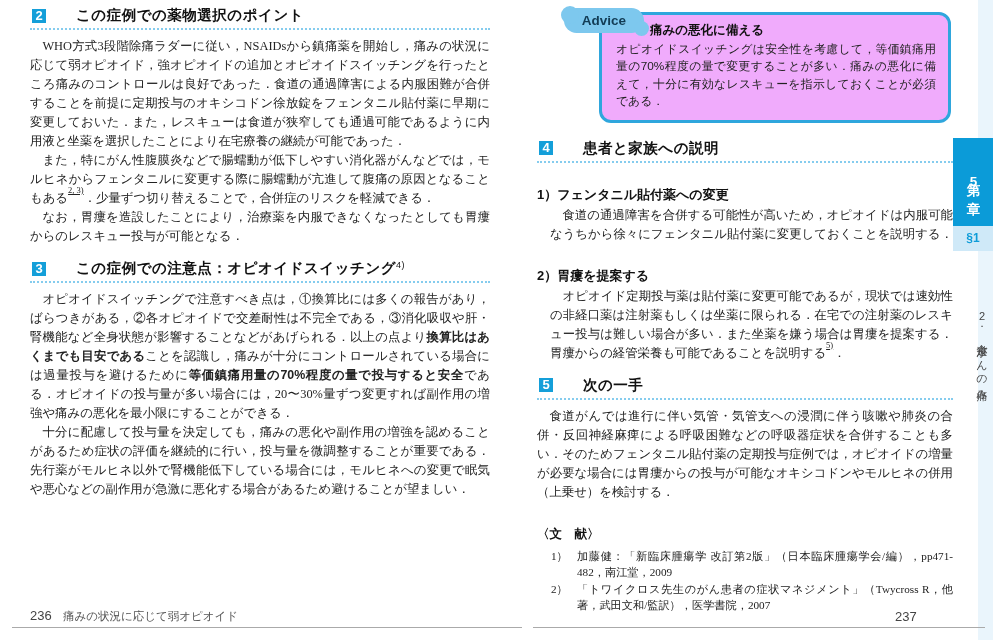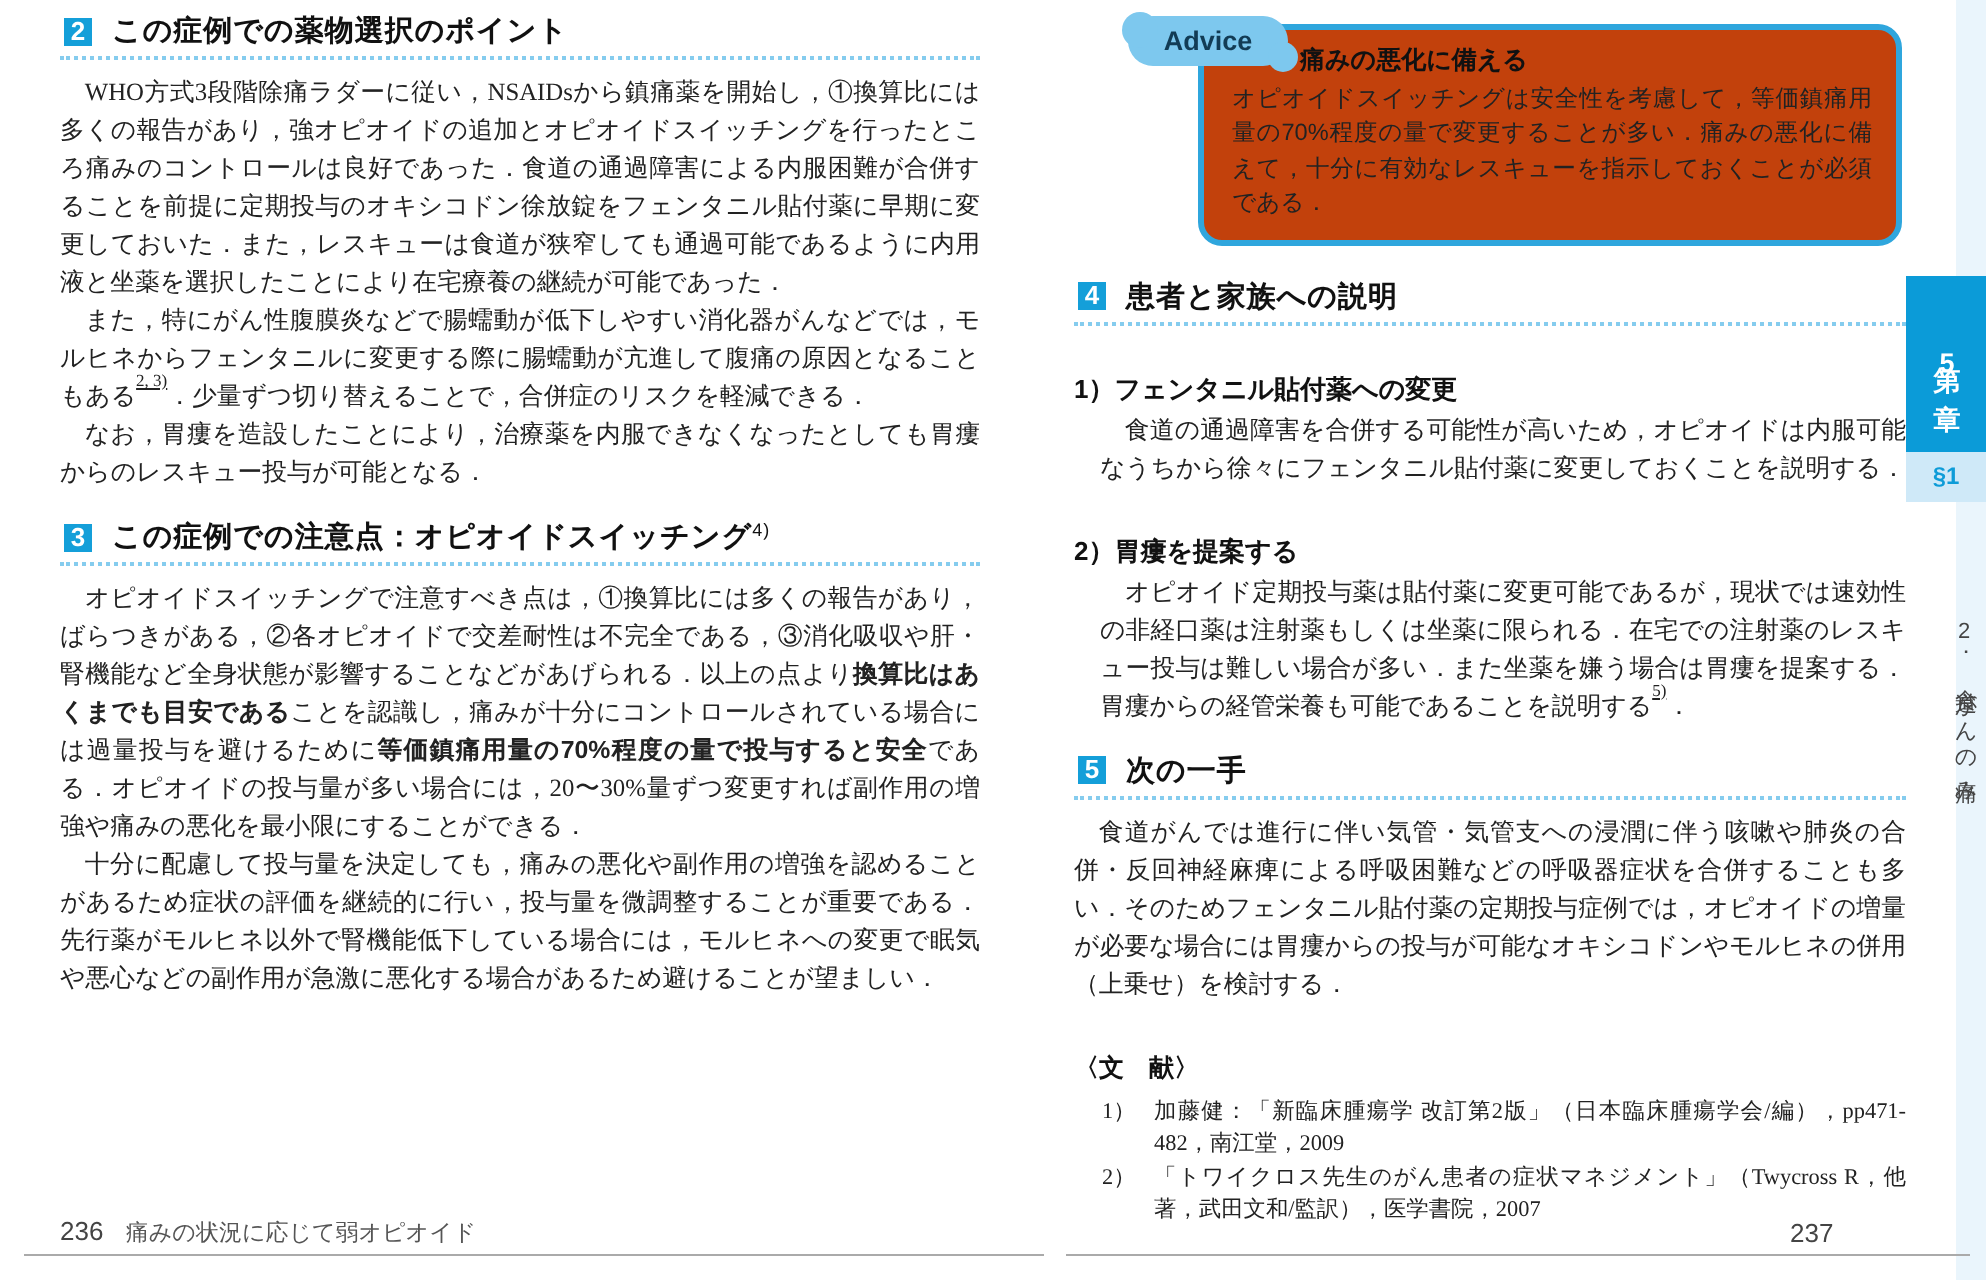--- a/index.html
+++ b/index.html
@@ -8,32 +8,32 @@
   
   .page-col{position:absolute;top:6px;}
   #left-col{left:30px;width:460px;}
   #right-col{left:537px;width:416px;}
   
   .sec-head{display:flex;align-items:center;gap:8px;border-bottom:2px dotted #85ccee;
             padding-bottom:3px;margin:0 0 7px 0;}
   .sec-num{width:18px;height:18px;background:#149fd9;color:#fff;flex:0 0 auto;
            font:bold 13px/18px "Liberation Sans",sans-serif;text-align:center;
            box-shadow:inset 0 0 0 2px #fff, inset 0 0 0 3px #149fd9;}
-  .sec-title{font:bold 14.5px "Liberation Sans",sans-serif;color:#111;letter-spacing:.5px;}
+  .sec-title{font:bold 14.5px "Liberation Sans",sans-serif;color:#111;letter-spacing:.5px;margin-left:20px;}
   .title-sup{font:normal 9px "Liberation Sans",sans-serif;position:relative;top:-5px;}
   
   .para{margin:0;text-indent:1em;font-size:12.4px;line-height:19px;text-align:justify;}
   .para .b{font-weight:bold;font-family:"Liberation Sans",sans-serif;}
   .para sup, .ref-text sup{font-size:8.5px;position:relative;top:-4px;line-height:0;text-decoration:underline;}
   .sec-block{margin-bottom:13px;}
   
   .sub-label{font:bold 13px "Liberation Sans",sans-serif;color:#111;margin:23px 0 2px;}
   .sub-body{margin-left:13px;}
   
-  #advice-box{position:relative;margin:6px 0 16px 62px;width:352px;background:#c2410c;
+  #advice-box{position:relative;margin:6px 0 16px 62px;width:352px;background:#f0abfc;
               border:3px solid #2fa6dd;border-radius:12px;padding:6px 12px 9px 14px;box-sizing:border-box;}
   #advice-bubble{position:absolute;left:-38px;top:-7px;width:80px;height:25px;background:#7dc8ee;
                  border-radius:13px;color:#123c55;font:bold 13.5px/25px "Liberation Sans",sans-serif;
                  text-align:center;z-index:2;}
   #advice-bubble::before{content:"";position:absolute;left:-3px;top:-2px;width:18px;height:18px;
                  background:#7dc8ee;border-radius:50%;}
   #advice-bubble::after{content:"";position:absolute;right:-5px;bottom:-3px;width:15px;height:15px;
                  background:#7dc8ee;border-radius:50%;}
   .advice-title{margin:0 0 2px 34px;font:bold 12.5px/18px "Liberation Sans",sans-serif;color:#111;}
   .advice-para{margin:0;font:normal 11.8px/17.4px "Liberation Sans",sans-serif;text-align:justify;color:#222;}
@@ -68,21 +68,21 @@
 
 <div id="spread">
 
   <div id="left-col" class="page-col">
 
     <div class="sec-block">
       <div class="sec-head">
         <span class="sec-num">2</span>
         <span class="sec-title">この症例での薬物選択のポイント</span>
       </div>
-      <p class="para"><span>WHO方式3段階除痛ラダーに従い，NSAIDsから鎮痛薬を開始し，①換算比には多くの報告があり，強オピオイドの追加とオピオイドスイッチングを行ったところ痛みのコントロールは良好であった．食道の通過障害による内服困難が合併することを前提に定期投与のオキシコドン徐放錠をフェンタニル貼付薬に早期に変更しておいた．また，レスキューは食道が狭窄しても通過可能であるように内用液と坐薬を選択したことにより在宅療養の継続が可能であった．</span></p>
+      <p class="para"><span>WHO方式3段階除痛ラダーに従い，NSAIDsから鎮痛薬を開始し，痛みの状況に応じて弱オピオイド，強オピオイドの追加とオピオイドスイッチングを行ったところ痛みのコントロールは良好であった．食道の通過障害による内服困難が合併することを前提に定期投与のオキシコドン徐放錠をフェンタニル貼付薬に早期に変更しておいた．また，レスキューは食道が狭窄しても通過可能であるように内用液と坐薬を選択したことにより在宅療養の継続が可能であった．</span></p>
       <p class="para"><span>また，特にがん性腹膜炎などで腸蠕動が低下しやすい消化器がんなどでは，モルヒネからフェンタニルに変更する際に腸蠕動が亢進して腹痛の原因となることもある</span><sup>2, 3)</sup><span>．少量ずつ切り替えることで，合併症のリスクを軽減できる．</span></p>
       <p class="para"><span>なお，胃瘻を造設したことにより，治療薬を内服できなくなったとしても胃瘻からのレスキュー投与が可能となる．</span></p>
     </div>
 
     <div class="sec-block">
       <div class="sec-head">
         <span class="sec-num">3</span>
         <span class="sec-title"><span>この症例での注意点：オピオイドスイッチング</span><span class="title-sup">4)</span></span>
       </div>
       <p class="para"><span>オピオイドスイッチングで注意すべき点は，①換算比には多くの報告があり，ばらつきがある，②各オピオイドで交差耐性は不完全である，③消化吸収や肝・腎機能など全身状態が影響することなどがあげられる．以上の点より</span><span class="b">換算比はあくまでも目安である</span><span>ことを認識し，痛みが十分にコントロールされている場合には過量投与を避けるために</span><span class="b">等価鎮痛用量の70%程度の量で投与すると安全</span><span>である．オピオイドの投与量が多い場合には，20〜30%量ずつ変更すれば副作用の増強や痛みの悪化を最小限にすることができる．</span></p>

